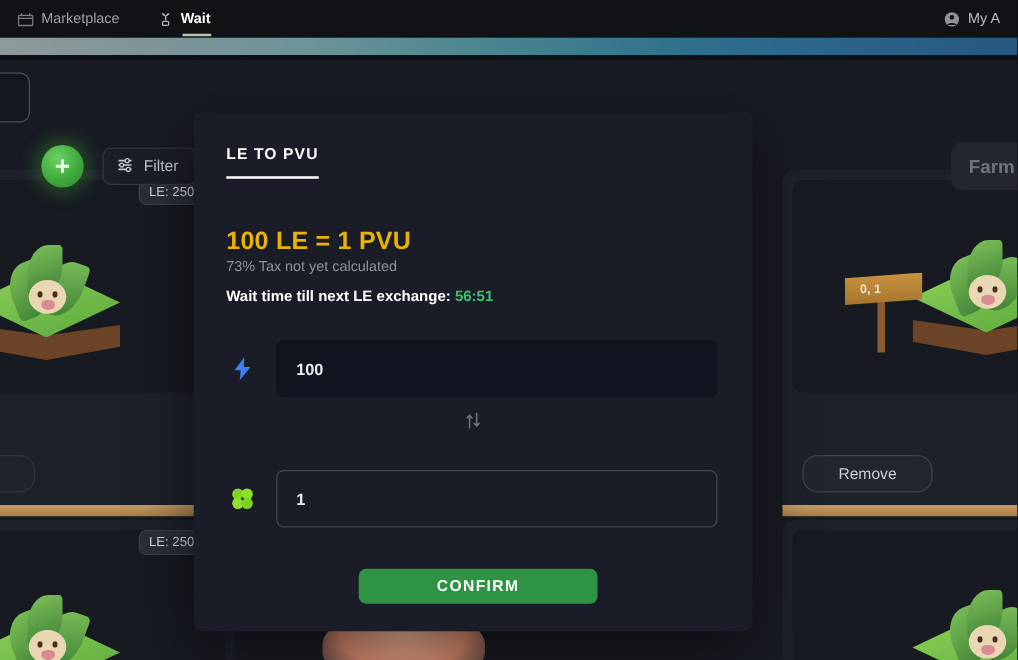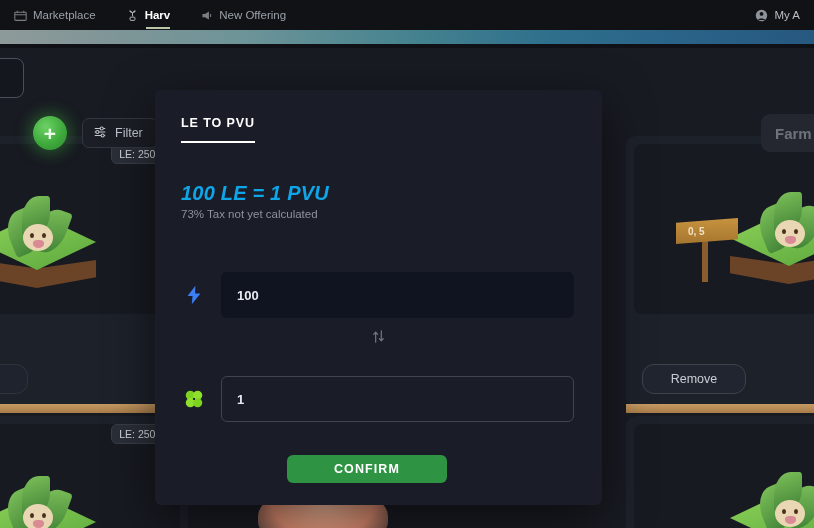--- a/index.html
+++ b/index.html
@@ -167,21 +167,21 @@
     border-radius: 6px;
     box-shadow: 0 14px 48px rgba(0,0,0,.55);
     z-index: 10;
   }
   .tabs { position: absolute; left: 26px; top: 26px; display: flex; gap: 14px; }
   .tab {
     font-size: 12.5px; font-weight: bold; letter-spacing: .9px;
     padding-bottom: 11px; color: #5e6471;
   }
   .tab.active { color: #ffffff; border-bottom: 2px solid #ffffff; }
-  .rate { position: absolute; left: 26px; top: 92px; color:#0ea5e9; font-size: 20px; font-weight: bold; letter-spacing: .2px; font-style: italic;}
+  .rate { position: absolute; left: 26px; top: 92px; color:#eab308; font-size: 20px; font-weight: bold; letter-spacing: .2px;}
   .tax { position: absolute; left: 26px; top: 118px; color:#8d929b; font-size: 11.5px; }
   .wait { position: absolute; left: 26px; top: 140px; color:#ffffff; font-size: 12px; font-weight: bold;}
   .wait .timer { color:#3cc06a; font-weight: bold; }
 
   .field-row { position: absolute; left: 26px; display: flex; align-items: center; gap: 14px; }
   .field-row.first { top: 182px; }
   .field-row.second { top: 286px; }
   .field-icon { width: 26px; height: 34px; display:flex; align-items:center; justify-content:center; }
   .inp {
     width: 353px; height: 46px;
@@ -193,21 +193,21 @@
     color: #e7eaef; font-size: 13px; font-weight: bold;
   }
   .inp.outlined { background: #1a1d28; border: 1px solid #41454f; }
   .swap {
     position: absolute; left: 0; right: 0; top: 238px;
     display: flex; justify-content: center;
     color: #6f7682;
   }
   .confirm {
     position: absolute; left: 132px; top: 365px;
-    width: 160px; height: 28px;
+    width: 191px; height: 28px;
     background: #2e9342; border-radius: 6px;
     display:flex; align-items:center; justify-content:center;
     color: #ffffff; font-size: 12.5px; font-weight: bold; letter-spacing: 1.1px;
   }
 </style>
 </head>
 <body>
 
 <div id="app">
 
@@ -224,32 +224,23 @@
     </div>
 
     <div class="nav-item active">
       <span class="nav-ico">
         <svg viewBox="0 0 16 16" width="13" height="13">
             <path d="M8 9V4" stroke="#e6e9ee" stroke-width="1.3"></path>
             <path d="M8 5c-3 0-4-3-4-3s3-1 4 3zM8 5c3 0 4-3 4-3s-3-1-4 3z" fill="#e6e9ee"></path>
             <rect x="5" y="10" width="6" height="4" rx="1" fill="none" stroke="#e6e9ee" stroke-width="1.2"></rect>
           </svg>
       </span>
-      <span>Harv</span>
-    </div>
-
-    <div class="nav-item">
-      <span class="nav-ico">
-        <svg viewBox="0 0 16 16" width="13" height="13">
-            <path d="M3 6v4h3l5 3V3L6 6H3z" fill="#9ba0a8"></path>
-            <path d="M13 6.2v3.6" stroke="#9ba0a8" stroke-width="1.3"></path>
-          </svg>
-      </span>
-      <span>New Offering</span>
-    </div>
+      <span>Wait</span>
+    </div>
+
 
     <div class="nav-right">
       <span class="nav-ico">
         <svg viewBox="0 0 16 16" width="13" height="13">
             <circle cx="8" cy="8" r="7" fill="#b9bec6"></circle>
             <circle cx="8" cy="6" r="2.3" fill="#101216"></circle>
             <path d="M3.5 13.5c1-2.6 8-2.6 9 0" fill="#101216"></path>
           </svg>
       </span>
       <span>My A</span>
@@ -318,21 +309,21 @@
             <div class="face">
               <div class="eye" style="left:7px;"></div>
                 <div class="eye" style="left:19px;"></div>
               <div class="mouth"></div>
             </div>
           </div>
         </div>
 
         <div style="position:absolute; left:68px; top:80px; width:6px; height:58px; background:#8a5c2e;"></div>
         <div style="position:absolute; left:42px; top:74px; width:62px; height:26px; background:linear-gradient(180deg,#c7933f,#a6762f); clip-path:polygon(0% 18%,100% 0%,100% 82%,0% 100%);"></div>
-        <div class="signpost-label" style="left:54px; top:82px;">0, 5</div>
+        <div class="signpost-label" style="left:54px; top:82px;">0, 1</div>
       </div>
       <div class="remove-btn">
         <span>Remove</span>
       </div>
     </div>
 
     <div class="card" style="left:-92px; top:296px; width:280px; height:272px;">
       <div class="thumb">
         <div class="plot" style="left:62px; top:52px;">
           <div class="grass"></div>
@@ -380,20 +371,24 @@
 
     <div class="tabs">
       <div class="tab active">
         <span>LE TO PVU</span>
       </div>
     </div>
 
     <div class="rate">100 LE = 1 PVU</div>
     <div class="tax">73% Tax not yet calculated</div>
 
+    <div class="wait">
+      <span>Wait time till next LE exchange:</span>
+      <span class="timer">56:51</span>
+    </div>
 
     <div class="field-row first">
       <div class="field-icon">
         <svg viewBox="0 0 24 24" width="22" height="22">
             <path d="M13.5 2L5 13.2h5.4L9.6 22 19 10.4h-5.8L13.5 2z" fill="#3b7ef5"></path>
           </svg>
       </div>
       <div class="inp">100</div>
     </div>
 

